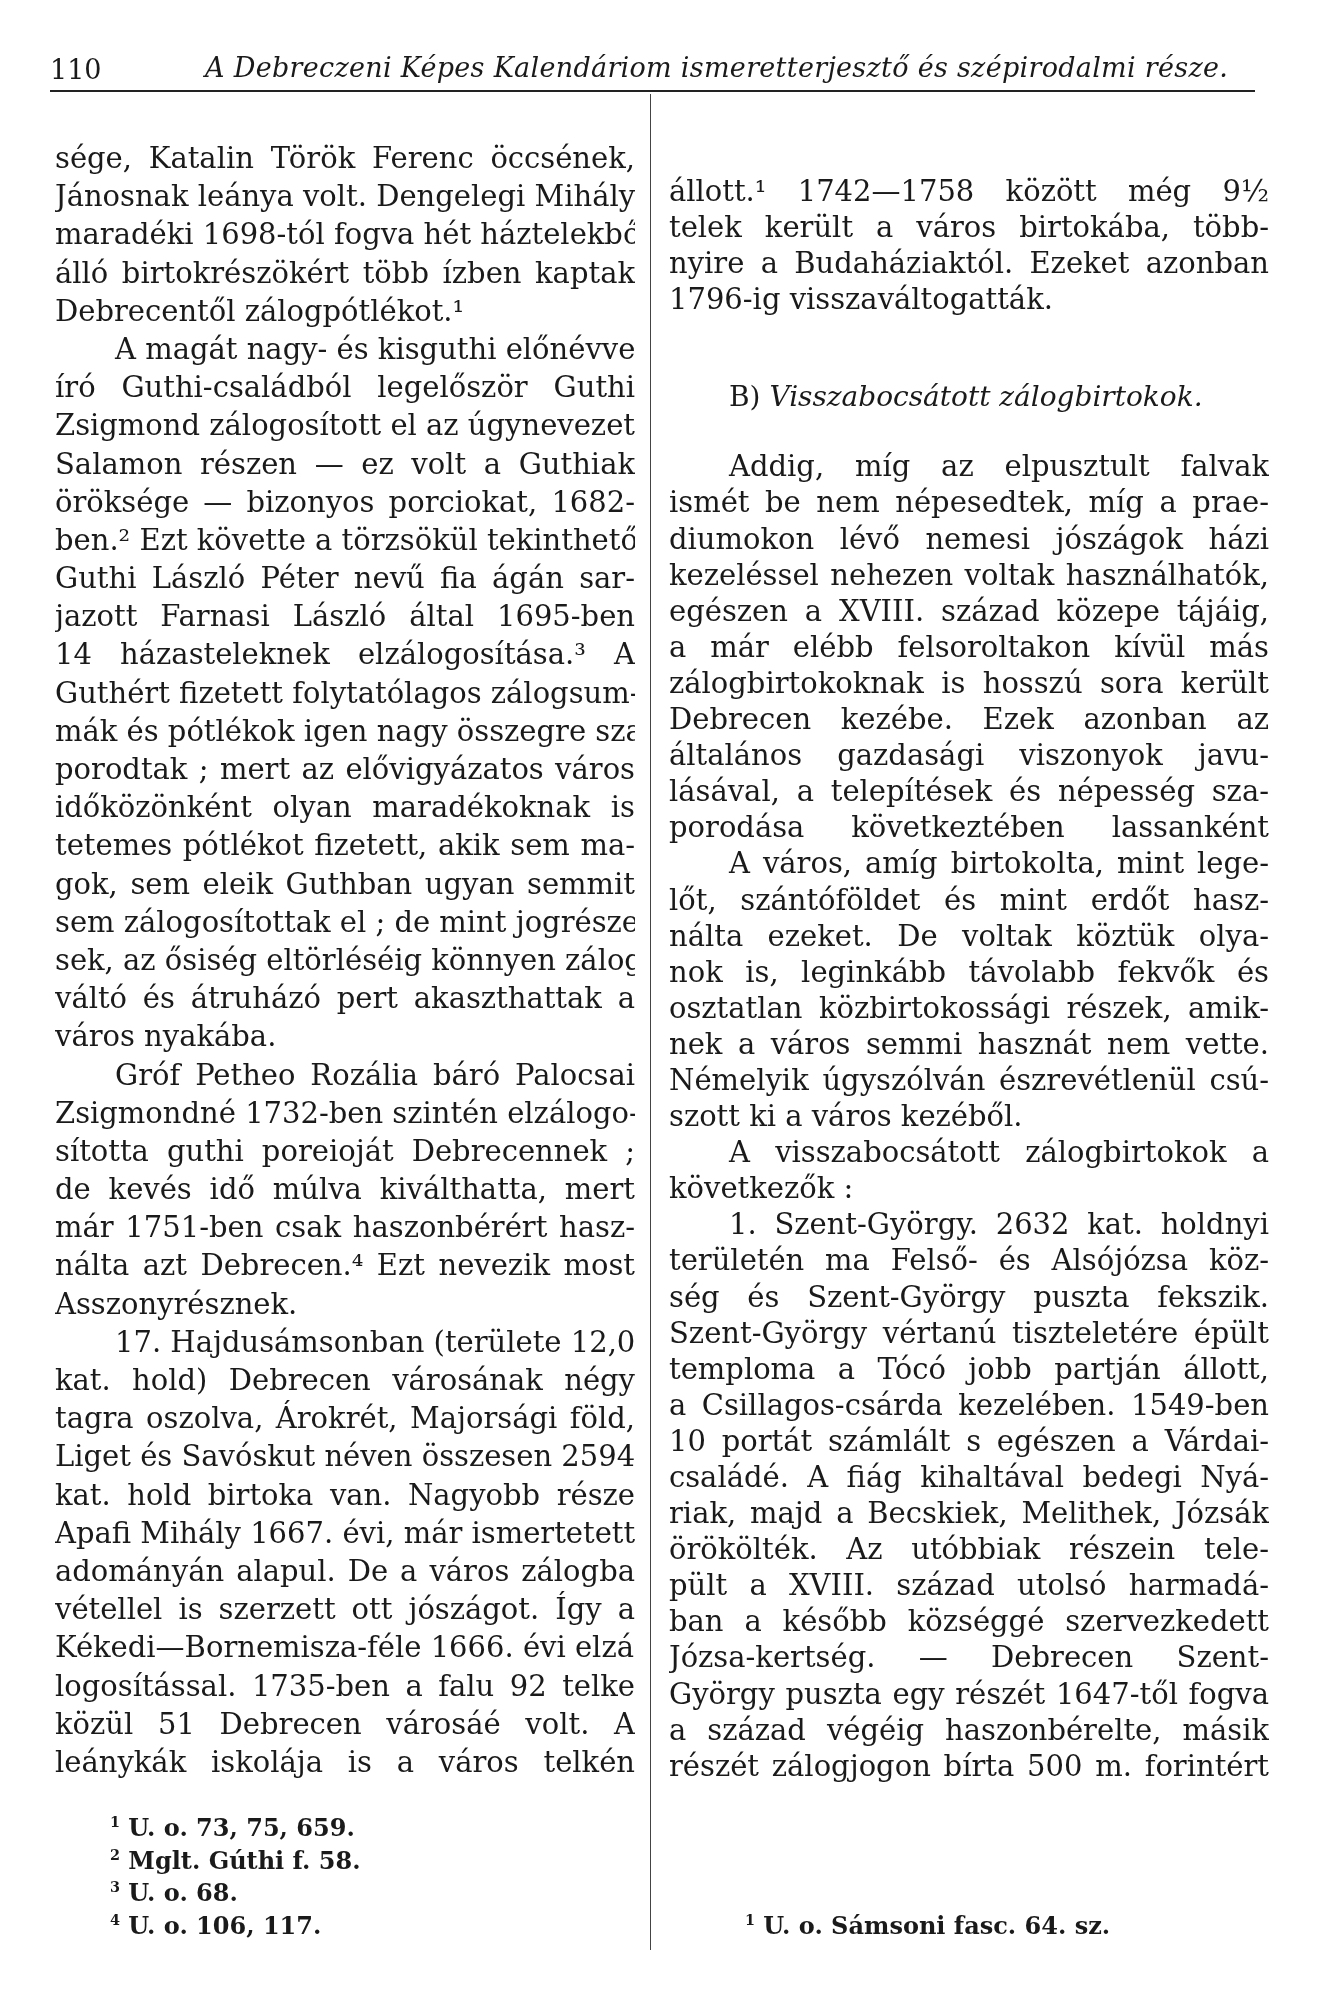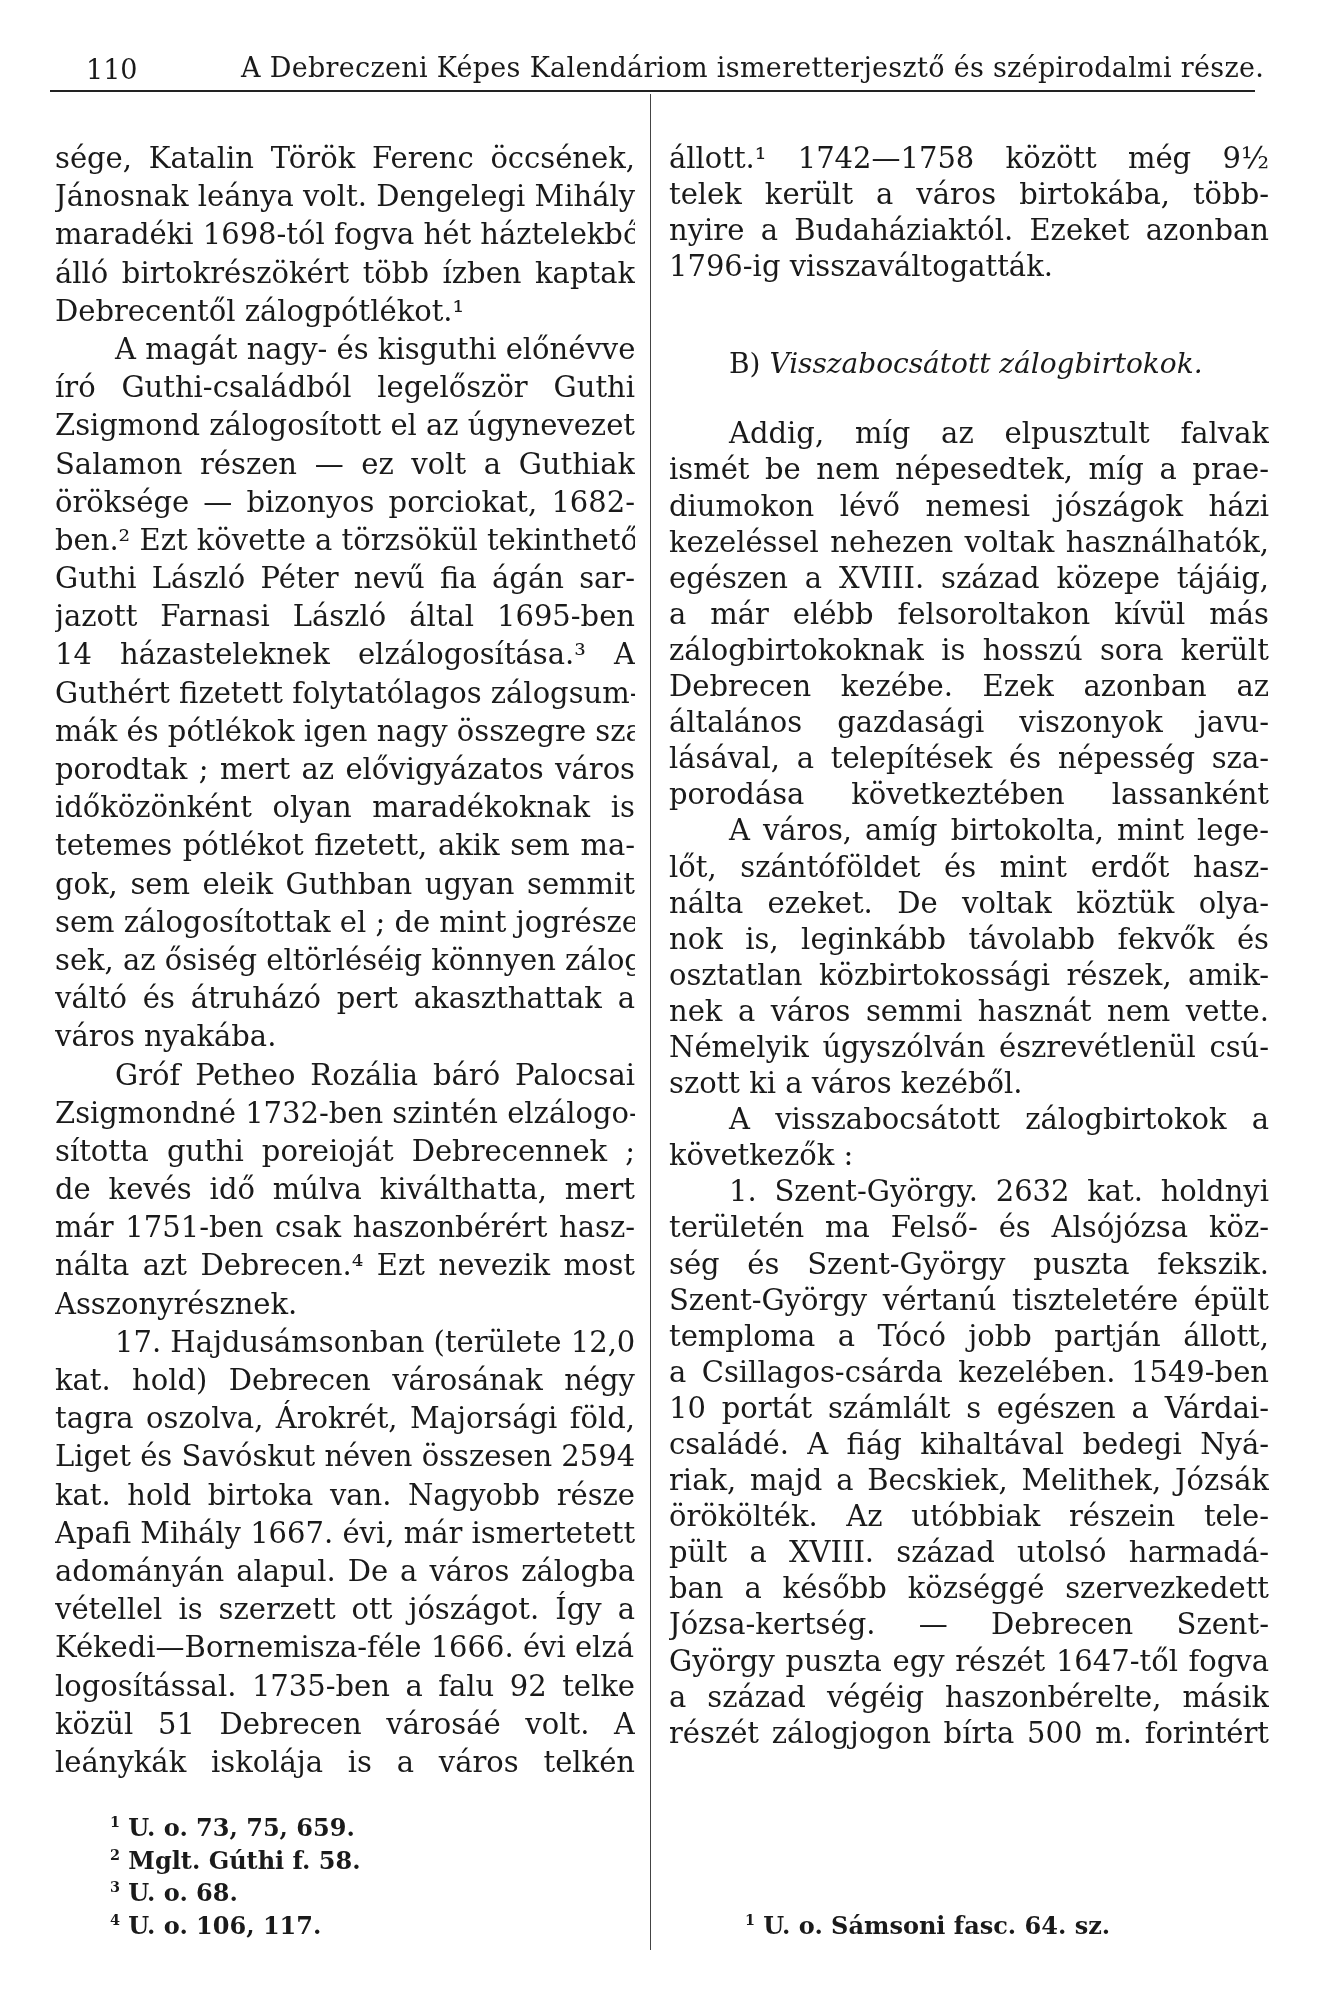--- a/index.html
+++ b/index.html
@@ -1,25 +1,25 @@
 <!DOCTYPE html>
 <html><head>
 <meta charset="utf-8">
 <style>
   html, body { margin:0; padding:0; background:#fff; }
   body { width:1332px; height:2000px; position:relative; overflow:hidden;
          font-family:"DejaVu Serif","Liberation Serif",serif; color:#1a1a1a; }
-  .header { position:absolute; top:52px; left:50px; width:1205px; height:36px;margin-left:36px; }
+  .header { position:absolute; top:52px; left:50px; width:1205px; height:36px; }
   .page-num { position:absolute; left:0; top:2px; font-size:27px; }
-  .running-title { position:absolute; left:155px; top:0; font-size:27px; letter-spacing:0.3px; white-space:nowrap; }
+  .running-title { position:absolute; left:155px; top:0; font-style:italic; font-size:27px; letter-spacing:0.3px; white-space:nowrap; }
   .rule { position:absolute; top:90px; left:50px; width:1205px; height:2px; background:#222; }
   .divider { position:absolute; left:650px; top:94px; width:1px; height:1856px; background:#444; }
   .col { position:absolute; top:139px; font-size:29px; line-height:38.2px; text-align:justify; }
   .col-left { left:55px; width:580px; }
-  .col-right { left:669px; width:600px; }
+  .col-right { left:669px; width:600px;margin-top:33px; }
   .col-right .body { line-height:36.1px; }
   .line { display:block; text-align:justify; text-align-last:justify; white-space:nowrap; overflow:hidden; height:38.2px; }
   .col-right .line { height:36.1px; }
   .line.last { text-align-last:left; }
   .line.indent { padding-left:60px; }
   .heading { display:block; height:38px; margin:62px 0 32px 0; padding-left:60px; font-size:28px; white-space:nowrap; }
   .heading i { font-style:italic; }
   .footnotes { position:absolute; font-size:24px; line-height:32.5px;font-weight:bold; }
   .fn-left { left:110px; top:1812px; }
   .fn-right { left:745px; top:1910px; }

